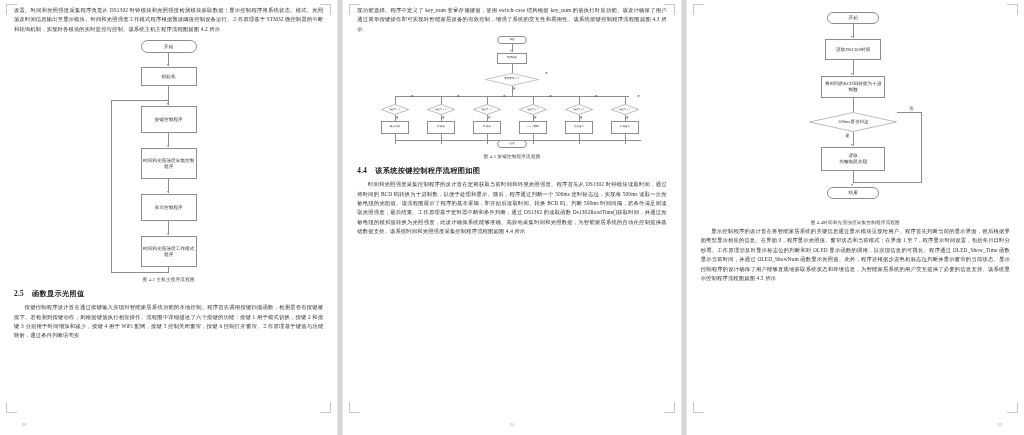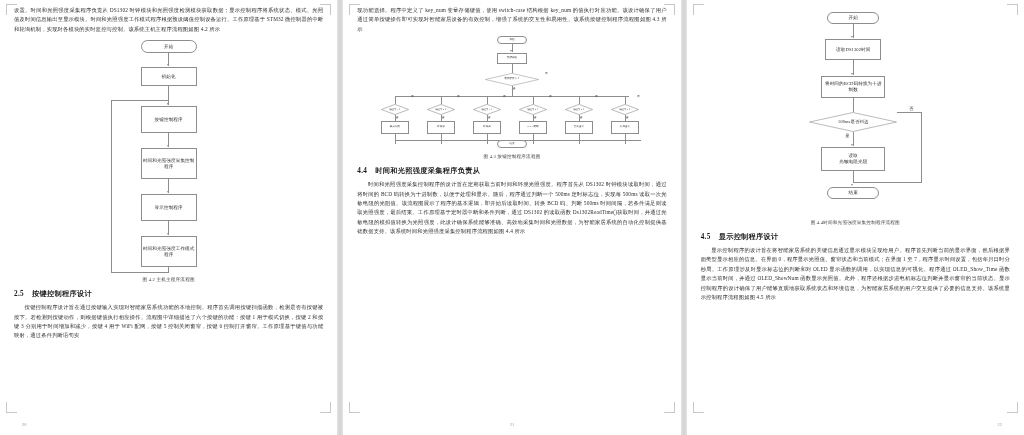--- a/index.html
+++ b/index.html
@@ -95,21 +95,21 @@
         <div class="conn h" style="left:42px;top:231.4px;width:58px;"></div>
         <div class="conn v" style="left:42px;top:60px;height:172px;"></div>
         <div class="conn h" style="left:42px;top:60px;width:58px;"></div>
         <div class="arrow" style="left:98px;top:63px;"></div>
       </div>
 
       <div class="fig-cap">图 4.2 主机主程序流程图</div>
 
       <h2 class="sec">
         <span>2.5</span>
-        <span style="margin-left:6px;">按键控制程序设计</span>
+        <span style="margin-left:6px;">函数显示光照值</span>
       </h2>
 
       <p class="body ind">按键控制程序设计旨在通过按键输入实现对智能家居系统功能的本地控制。程序首先调用按键扫描函数，检测是否有按键被按下。若检测到按键动作，则根据键值执行相应操作。流程图中详细描述了六个按键的功能：按键 1 用于模式切换，按键 2 和按键 3 分别用于时间增加和减少，按键 4 用于 WiFi 配网，按键 5 控制关闭窗帘，按键 6 控制打开窗帘。工作原理基于键值与功能映射，通过条件判断语句实</p>
 
     </div>
     <div class="pageno left">20</div>
   </div>
 
   <div class="gutter"></div>
 
@@ -235,21 +235,21 @@
 
         <div class="conn h" style="left:14px;top:103.5px;width:246px;"></div>
         <div class="conn v" style="left:130.7px;top:103.5px;height:2.5px;"></div>
         <div class="node term" style="left:116px;top:104px;width:30px;height:8px;">结束</div>
       </div>
 
       <div class="fig-cap" style="margin-top:6px;">图 4.3 按键控制程序流程图</div>
 
       <h2 class="sec">
         <span>4.4</span>
-        <span style="margin-left:6px;">时间和光照强度采集程序负责从</span>
+        <span style="margin-left:6px;">该系统按键控制程序流程图如图</span>
       </h2>
 
       <p class="body ind">时间和光照强度采集控制程序的设计旨在定期获取当前时间和环境光照强度。程序首先从 DS1302 时钟模块读取时间，通过将时间的 BCD 码转换为十进制数，以便于处理和显示。随后，程序通过判断一个 500ms 定时标志位，实现每 500ms 读取一次光敏电阻的光阻值。该流程图展示了程序的基本逻辑，即开始后读取时间、转换 BCD 码、判断 500ms 时间间隔，若条件满足则读取光照强度，最后结束。工作原理基于定时器中断和条件判断，通过 DS1302 的读取函数 Ds1302ReadTime()获取时间，并通过光敏电阻的模拟值转换为光照强度，此设计确保系统能够准确、高效地采集时间和光照数据，为智能家居系统的自动化控制提供基础数据支持。该系统时间和光照强度采集控制程序流程图如图 4.4 所示</p>
 
     </div>
     <div class="pageno">21</div>
   </div>
 
   <div class="gutter"></div>
 
@@ -294,24 +294,20 @@
         <div class="conn h" style="left:98px;top:172.4px;width:68px;"></div>
 
         <div class="conn v" style="left:97.7px;top:161px;height:12px;"></div>
         <div class="arrow" style="left:96px;top:174px;"></div>
 
         <div class="node term" style="left:72px;top:177px;width:52px;height:12px;">结束</div>
       </div>
 
       <div class="fig-cap" style="margin-top:14px;">图 4.4时间和光照强度采集控制程序流程图</div>
 
-      <h2 class="sec">
-        <span>4.5</span>
-        <span style="margin-left:6px;">显示控制程序设计</span>
-      </h2>
 
       <p class="body ind">显示控制程序的设计旨在将智能家居系统的关键信息通过显示模块呈现给用户。程序首先判断当前的显示界面，然后根据界面类型显示相应的信息。在界面 0，程序显示光照值、窗帘状态和当前模式；在界面 1 至 7，程序显示时间设置，包括年月日时分秒周。工作原理涉及对显示标志位的判断和对 OLED 显示函数的调用，以实现信息的可视化。程序通过 OLED_Show_Time 函数显示当前时间，并通过 OLED_ShowNum 函数显示光照值。此外，程序还根据步进电机标志位判断并显示窗帘的当前状态。显示控制程序的设计确保了用户能够直观地获取系统状态和环境信息，为智能家居系统的用户交互提供了必要的信息支持。该系统显示控制程序流程图如图 4.5 所示</p>
 
     </div>
     <div class="pageno right">22</div>
   </div>
 
 </div>
 
 </body></html>

